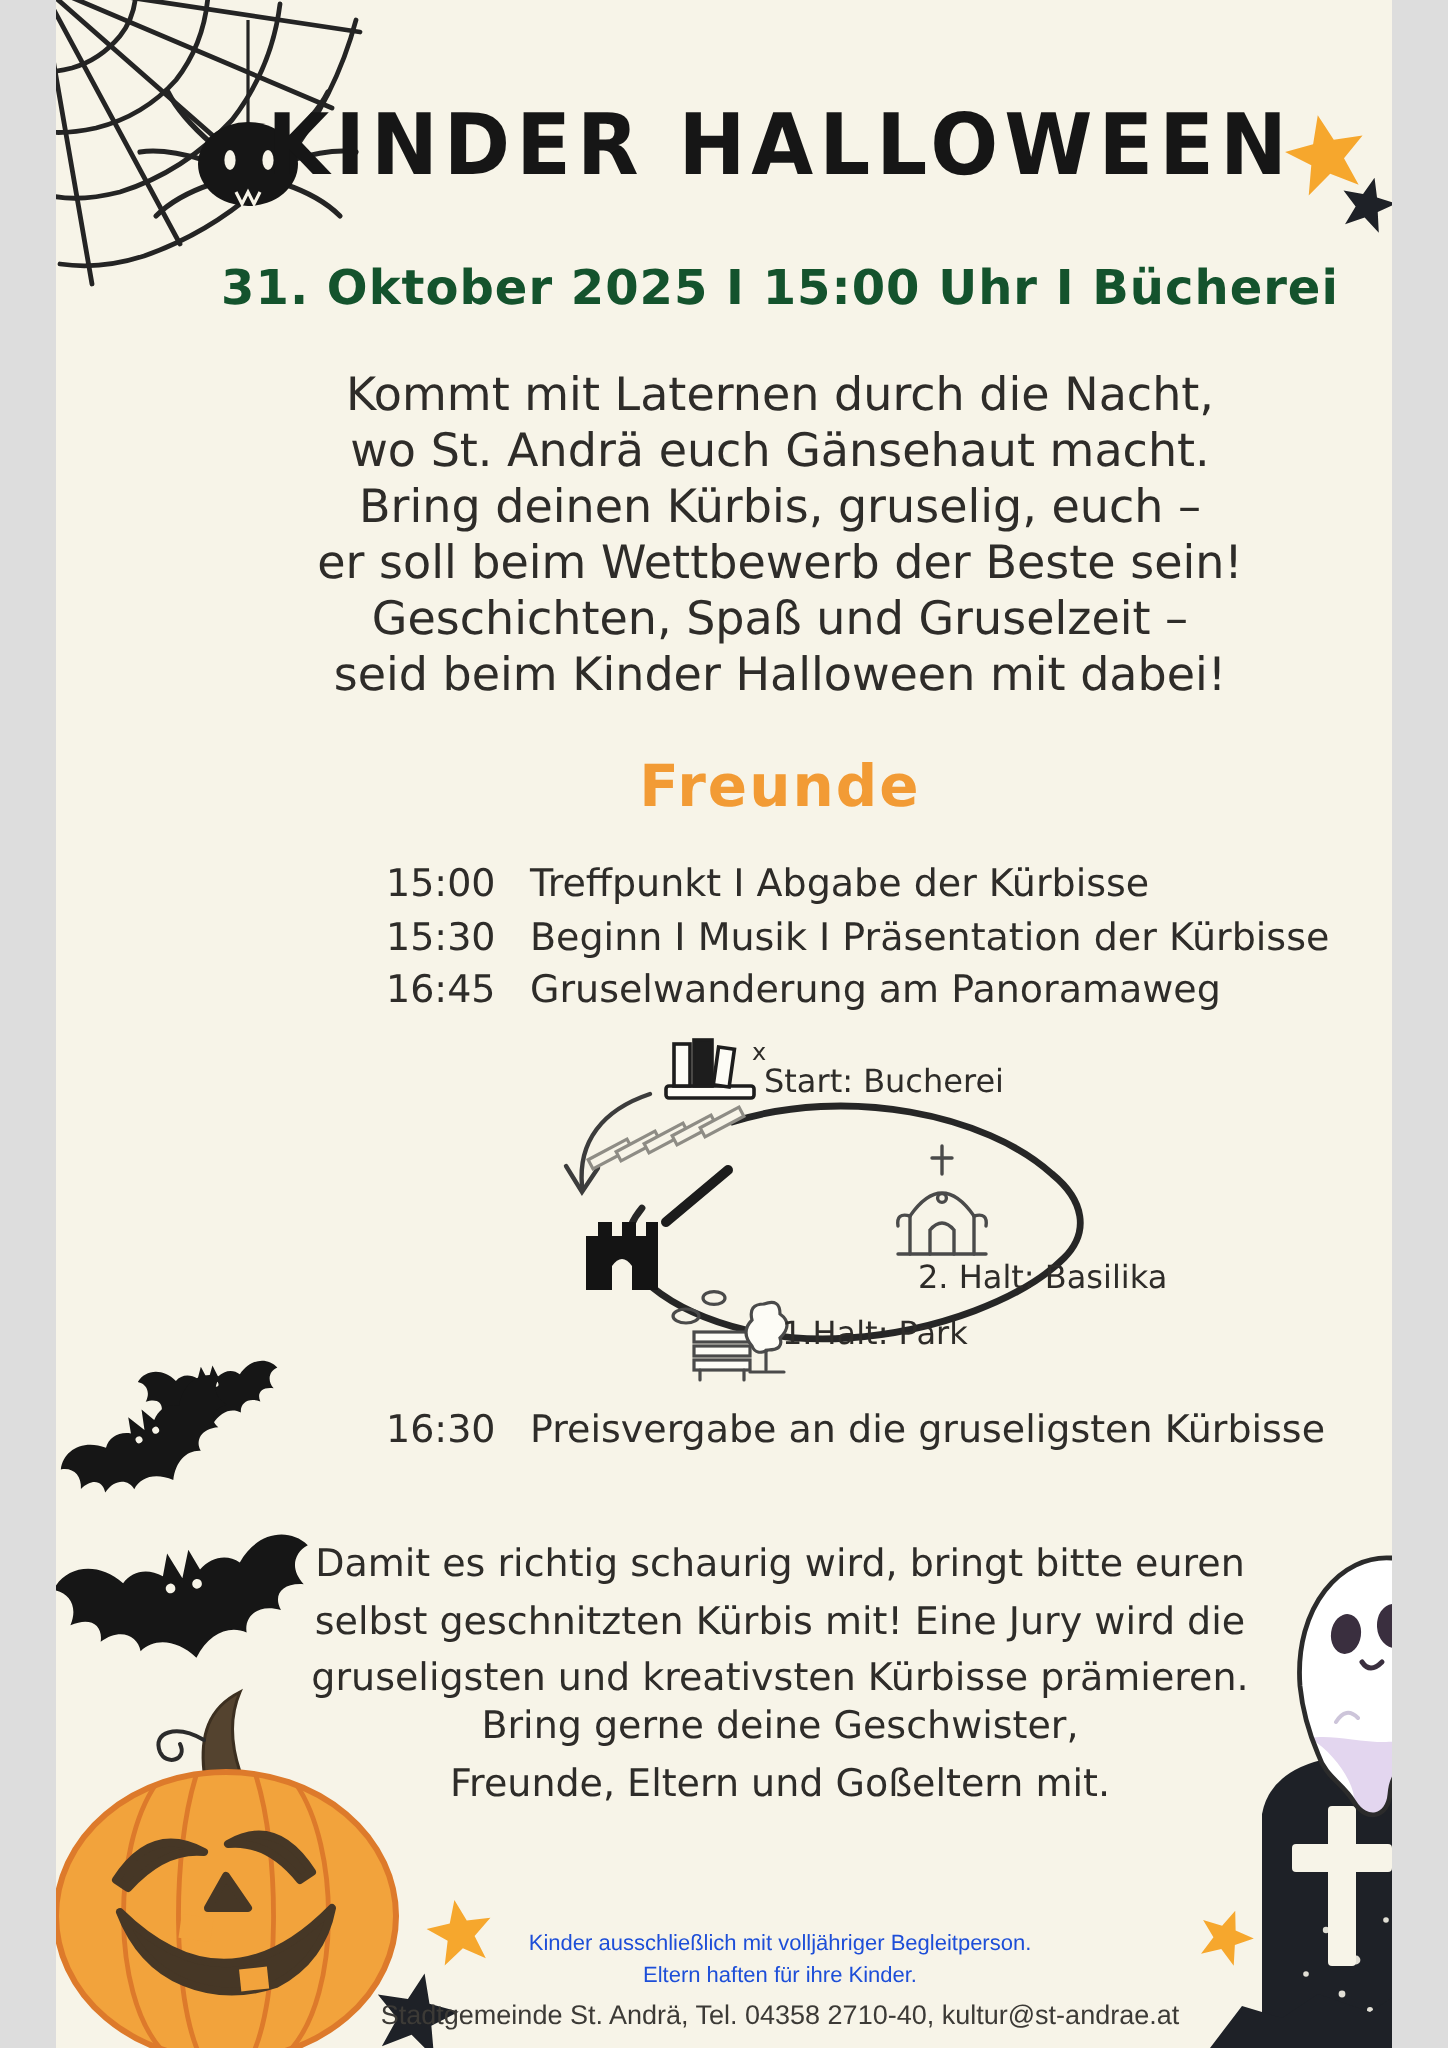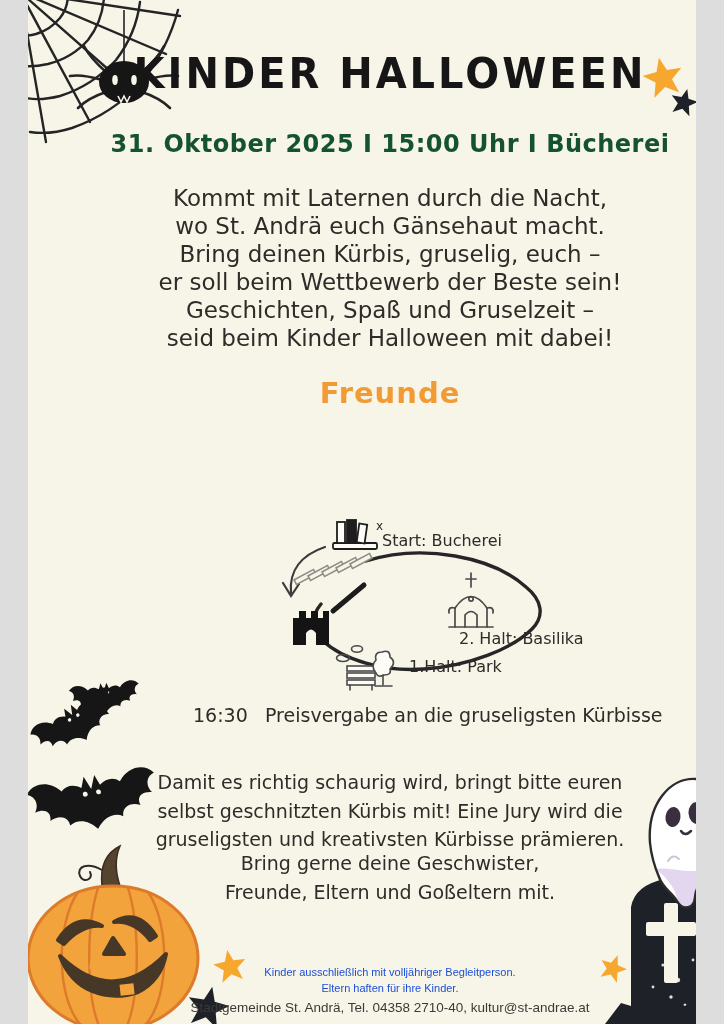--- a/index.html
+++ b/index.html
@@ -101,20 +101,34 @@
     <div>Kommt mit Laternen durch die Nacht,</div>
     <div>wo St. Andrä euch Gänsehaut macht.</div>
     <div>Bring deinen Kürbis, gruselig, euch –</div>
     <div>er soll beim Wettbewerb der Beste sein!</div>
     <div>Geschichten, Spaß und Gruselzeit –</div>
     <div>seid beim Kinder Halloween mit dabei!</div>
   </div>
 
   <div class="abs center-text program-heading">Freunde</div>
 
+  <div class="abs prog-list">
+    <div class="prog-row">
+      <span class="prog-time">15:00</span>
+      <span>Treffpunkt I Abgabe der Kürbisse</span>
+    </div>
+    <div class="prog-row">
+      <span class="prog-time">15:30</span>
+      <span>Beginn I Musik I Präsentation der Kürbisse</span>
+    </div>
+    <div class="prog-row">
+      <span class="prog-time">16:45</span>
+      <span>Gruselwanderung am Panoramaweg</span>
+    </div>
+  </div>
 
   <div class="abs route-map">
     <svg width="340" height="185" viewBox="0 0 340 185">
 
       <path d="M103 46 C160 28 230 42 263 72 C279 85 282 101 269 114 C249 134 206 151 161 154 C121 157 80 145 59 125 C48 114 48 101 58 89" stroke="#262626" stroke-width="3.4" fill="none" stroke-linecap="round"></path>
 
       <path d="M101 70 L70 96" stroke="#1c1c1c" stroke-width="5" stroke-linecap="round"></path>
 
       <g stroke="#3c3c3c" stroke-width="2.2" fill="none" stroke-linecap="round">
         <path d="M62 32 C38 40 26 56 28 78"></path>
@@ -160,21 +174,21 @@
         <rect x="84" y="165" width="28" height="5"></rect>
         <path d="M87 170 L87 175 M109 170 L109 175" fill="none"></path>
         <path d="M113 158 Q107 151 113 145 Q111 137 119 137 Q127 134 127 142 Q134 147 127 154 Q129 160 121 160 Q115 163 113 158 Z"></path>
         <path d="M120 160 L120 170" fill="none"></path>
         <path d="M112 171 L129 171" fill="none"></path>
       </g>
     </svg>
     <div class="map-start-marker" style="left:113px;top:4px">x</div>
     <div class="map-label" style="left:119px;top:16px">Start: Bucherei</div>
     <div class="map-label" style="left:196px;top:114px">2. Halt: Basilika</div>
-    <div class="map-label" style="left:146px;top:142px">1.Halt: Park</div>
+    <div class="map-label" style="left:128px;top:142px">1.Halt: Park</div>
   </div>
 
   <div class="abs prog-row award-row">
     <span class="prog-time">16:30</span>
     <span>Preisvergabe an die gruseligsten Kürbisse</span>
   </div>
 
   <div class="abs center-text para">
     <div>Damit es richtig schaurig wird, bringt bitte euren</div>
     <div>selbst geschnitzten Kürbis mit! Eine Jury wird die</div>

